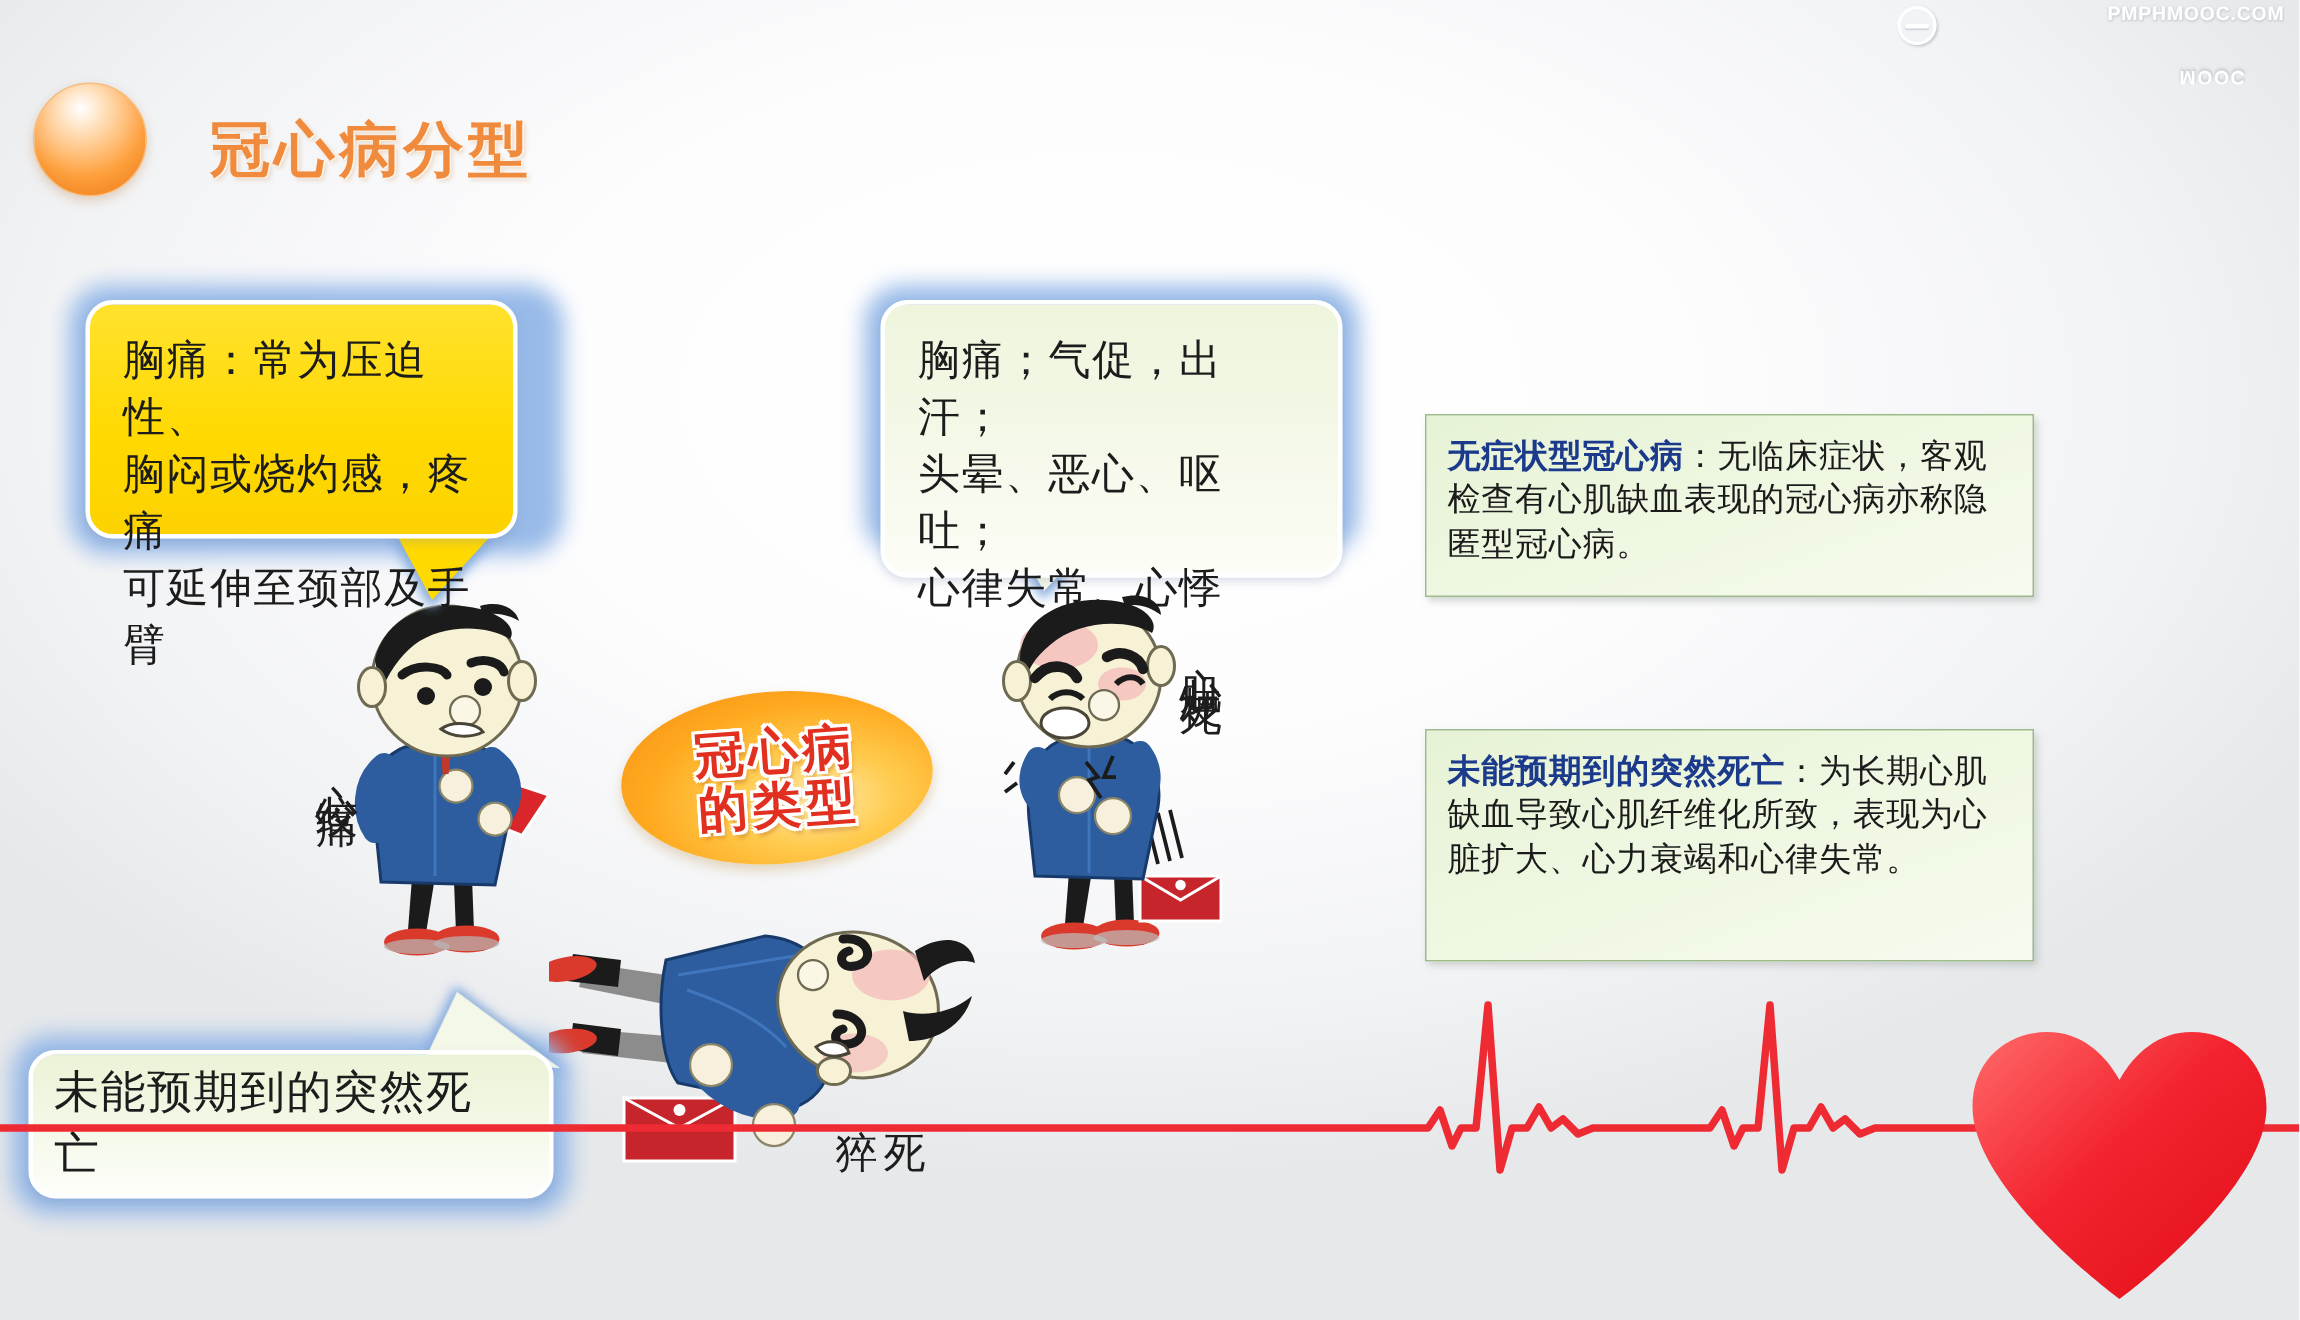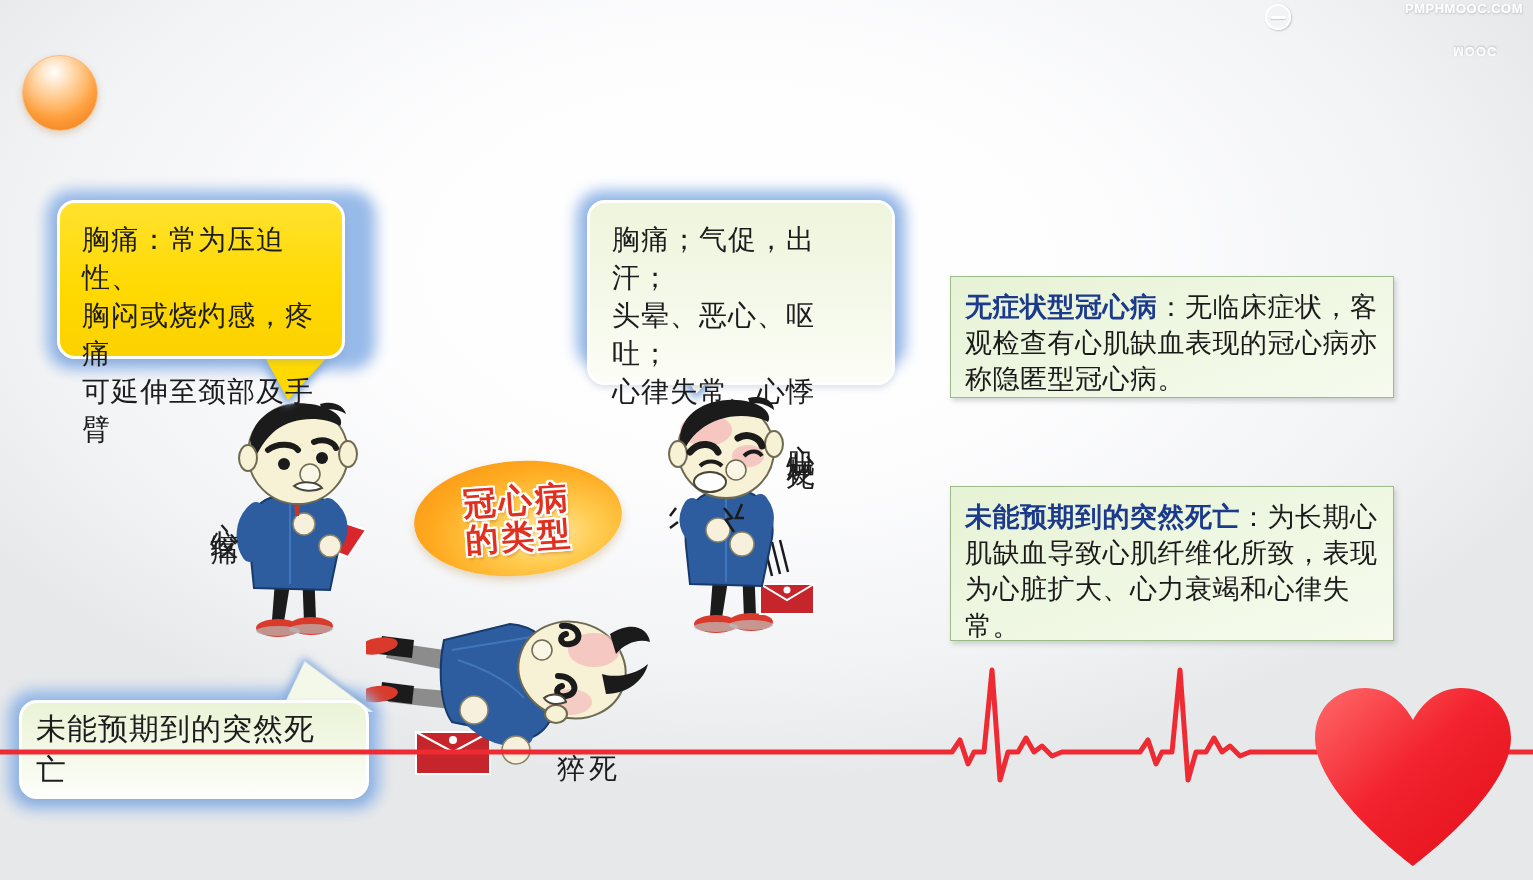--- a/index.html
+++ b/index.html
@@ -179,26 +179,26 @@
     border-left: 22px solid transparent;
     border-right: 80px solid transparent;
     transform: rotate(4deg);
     filter: blur(4px);
   }
 
   
   .info-panel {
     position: absolute;
     left: 950px;
-    width: 444px;
+    width: 406px;
     background: linear-gradient(160deg, #e6f2d5 0%, #eef7e1 45%, #f6fbee 100%);
     border: 1px solid #9dbb88;
     box-shadow: 2px 3px 5px rgba(130,140,130,0.35);
     padding: 12px 14px 30px 14px;
-    font-size: 27px;
+    font-size: 22px;
     line-height: 1.34;
     color: #1b1b1b;
     letter-spacing: 0.5px;
   }
   #panel-asymptomatic { top: 276px; height: 122px; }
   #panel-ischemic     { top: 486px; height: 155px; }
   .panel-head {
     font-weight: bold;
     color: #1b3a8c;
   }
@@ -266,20 +266,21 @@
 
 <div id="slide">
 
   <div class="watermark">
     <div class="wm-badge"></div>
     <div class="wm-dom">PMPHMOOC.COM</div>
     <div class="wm-mooc">MOOC</div>
   </div>
 
   <div class="title-bullet"></div>
+  <div class="title-text">冠心病分型</div>
 
   <svg class="figure noclick" style="left:198px; top:392px; width:190px; height:258px;" viewBox="0 0 190 258">
 
     <path d="M78 176 L74 228 L86 230 L94 180 Z" fill="#1b1b1b"></path>
     <path d="M104 178 L106 230 L118 228 L116 176 Z" fill="#1b1b1b"></path>
 
     <ellipse cx="80" cy="236" rx="22" ry="9" fill="#d93a2b"></ellipse>
     <ellipse cx="113" cy="234" rx="22" ry="9" fill="#d93a2b"></ellipse>
     <ellipse cx="80" cy="239" rx="22" ry="5" fill="#b8b8b8" opacity=".7"></ellipse>
     <ellipse cx="113" cy="237" rx="22" ry="5" fill="#b8b8b8" opacity=".7"></ellipse>

